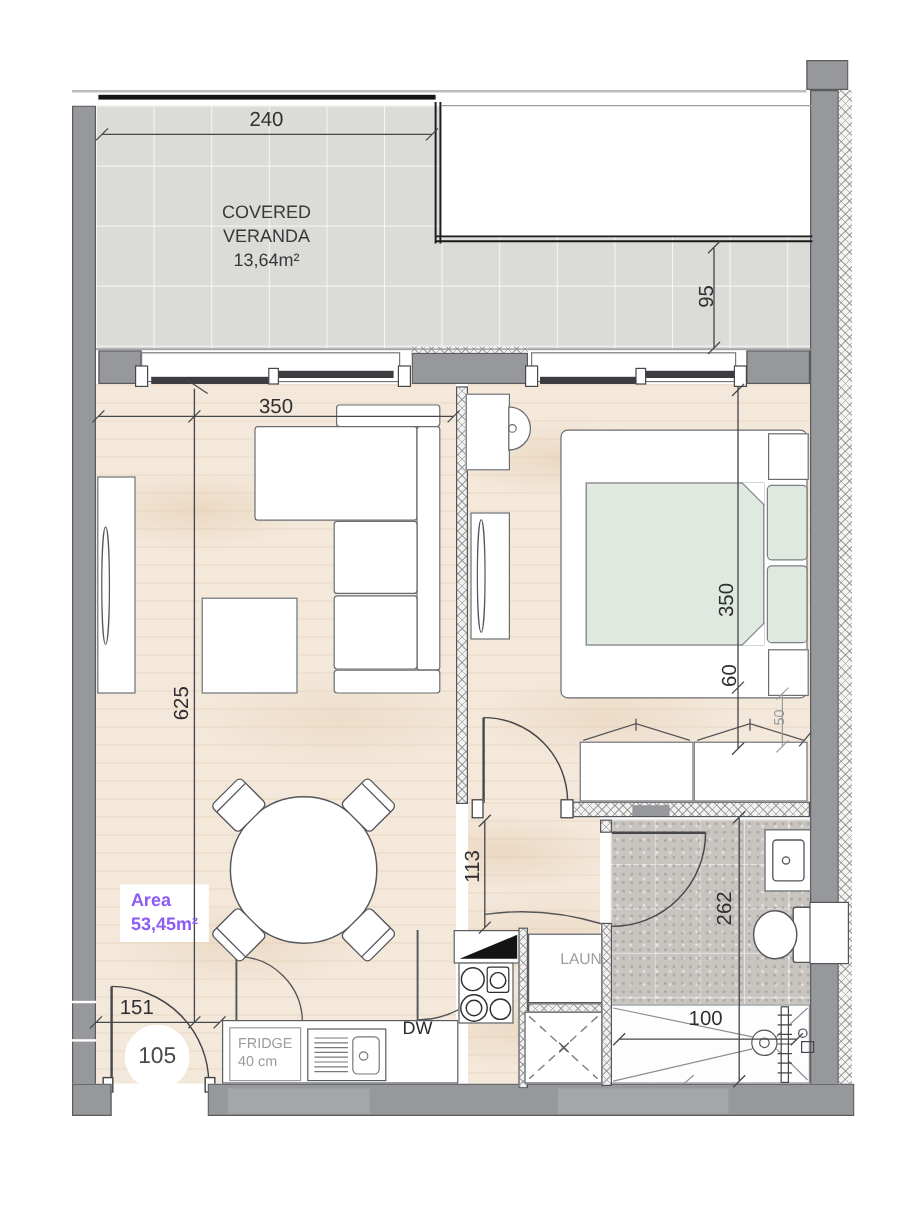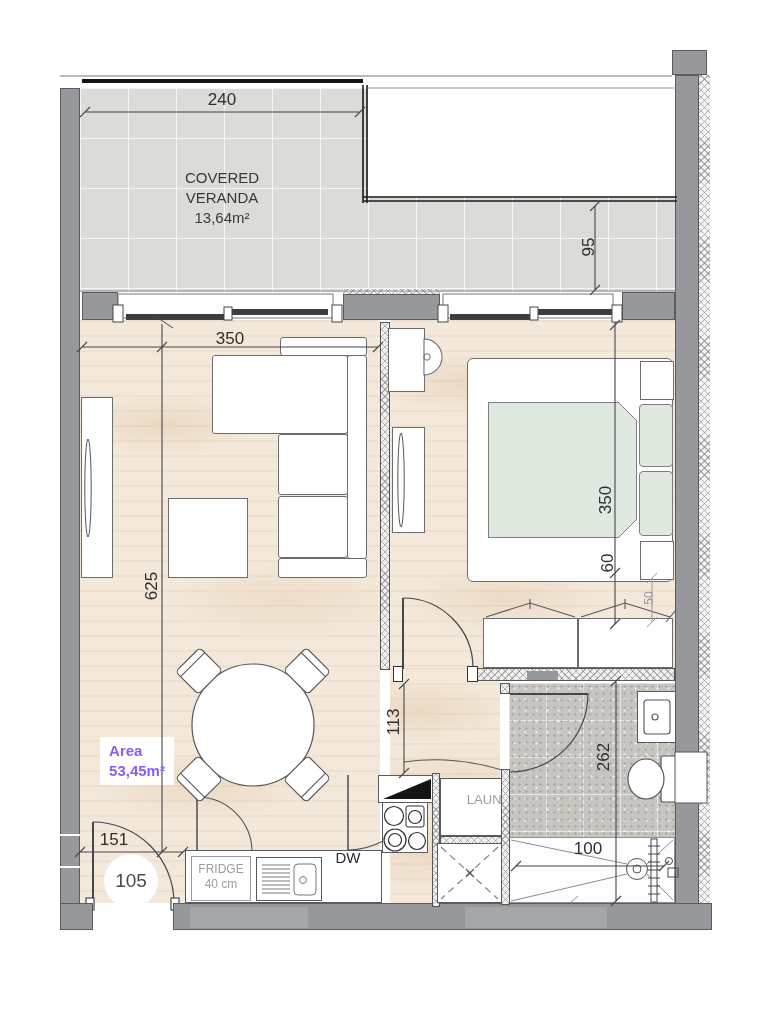--- a/index.html
+++ b/index.html
@@ -268,19 +268,19 @@
   <div class="lbl vlbl" style="left:394px;top:722px;">113</div>
   <div class="lbl vlbl" style="left:604px;top:757px;">262</div>
   <div class="lbl" style="left:588px;top:849px;">100</div>
   <div class="lbl" style="left:114px;top:840px;">151</div>
   <div class="lbl" style="left:137px;top:761px;font-size:15px;font-weight:700;line-height:20px;text-align:left;color:#8b5cf6;">
     <div>Area</div>
     <div>53,45m²</div>
   </div>
   <div class="lbl" style="left:131px;top:881px;font-size:19px;color:#4b4b4d;">105</div>
   <div class="lbl muted" style="left:474px;top:799px;font-size:13px;margin-left:12px;">LAUN.</div>
-  <div class="lbl muted" style="left:221px;top:877px;font-size:12px;line-height:15px;text-align:center;">
+  <div class="lbl muted" style="left:221px;top:877px;font-size:12px;line-height:15px;text-align:left;">
     <div>FRIDGE</div>
     <div>40 cm</div>
   </div>
   <div class="lbl" style="left:348px;top:857px;font-size:15px;font-weight:400;color:#2a2a2c;">DW</div>
 
 </div>
 
 </body></html>

